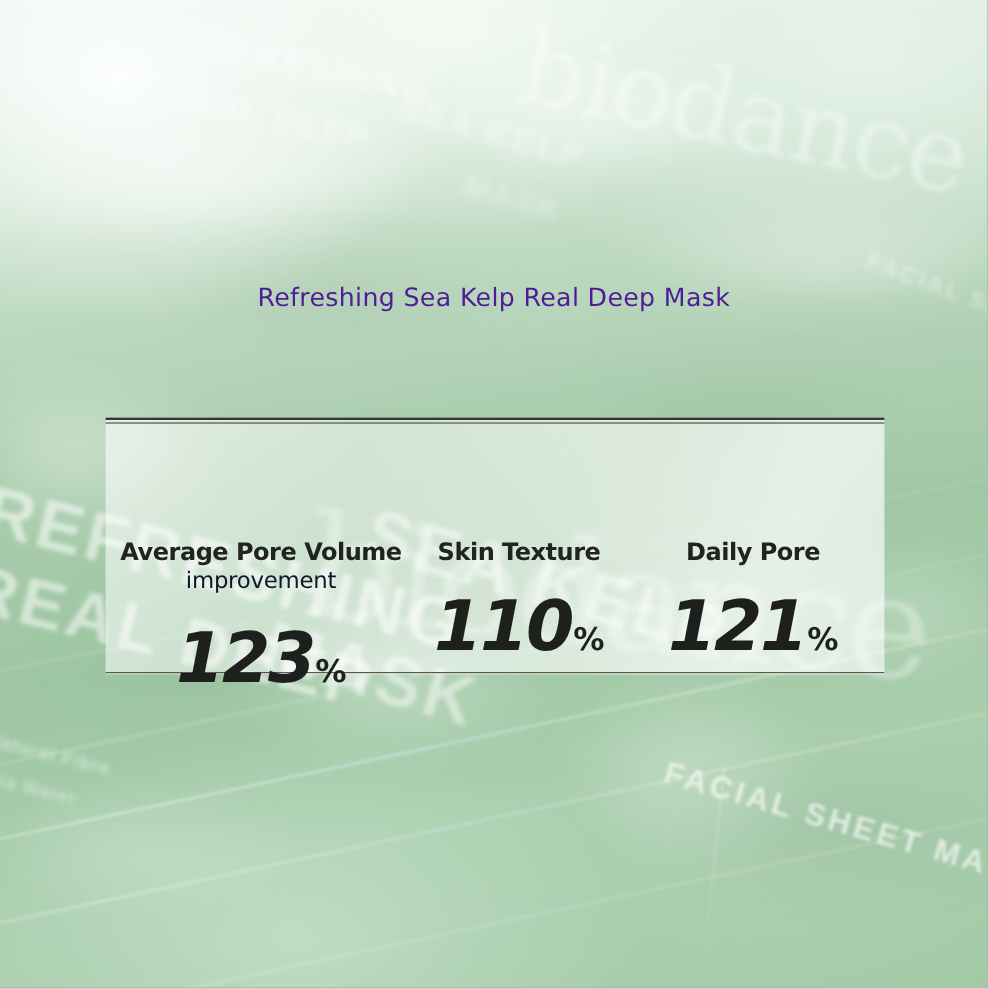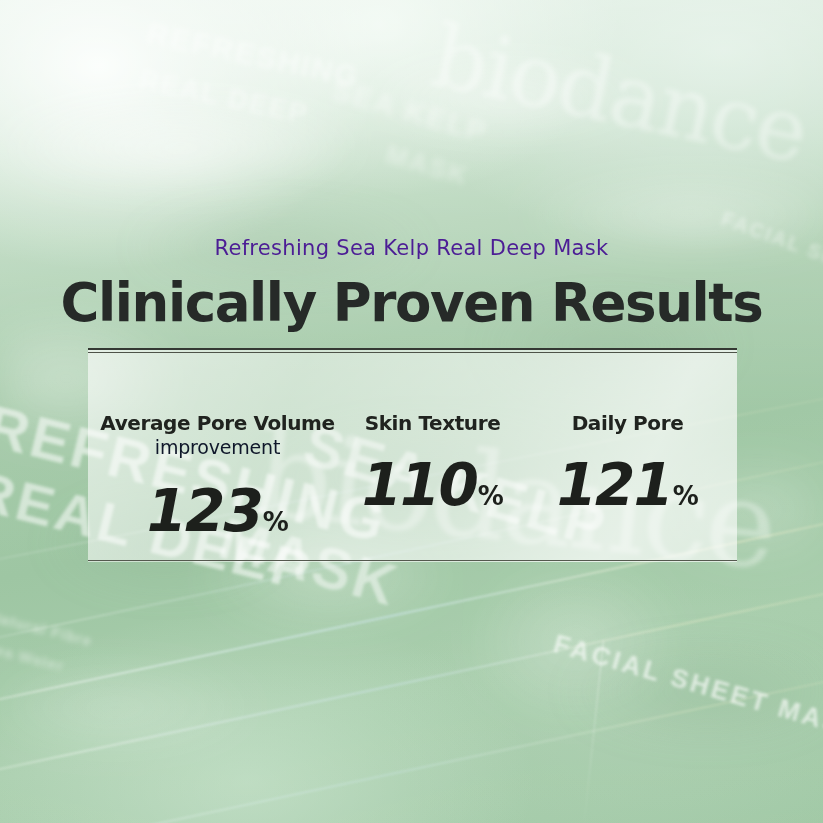--- a/index.html
+++ b/index.html
@@ -317,20 +317,21 @@
     height: 214px;
     display: flex;
     align-items: flex-start;
     justify-content: center;
   }
 
   .stat-col {
     flex: 0 0 auto;
     text-align: center;
     padding-top: 64px;
+    margin-top: 37px;
   }
   .stat-col.c1 { width: 240px; }
   .stat-col.c2 { width: 190px; text-align: center; }
   .stat-col.c3 { width: 200px; }
 
   .stat-title {
     font-family: "DejaVu Sans", sans-serif;
     font-size: 20px;
     font-weight: 700;
     letter-spacing: -0.4px;
@@ -405,21 +406,20 @@
     <div class="pouch-text pt-ingredients">Natural Fibre</div>
     <div class="pouch-text pt-ingredients2">Sea Water</div>
   </div>
 
   <div class="bg-layer bg-veil"></div>
 
   <div class="content">
 
     <div class="eyebrow">Refreshing Sea Kelp Real Deep Mask</div>
 
-    <div class="headline">Clinically Proven Results</div>
 
     <div class="stats-panel"></div>
     <div class="rule-top"></div>
     <div class="rule-bottom"></div>
 
     <div class="stats-row">
 
       <div class="stat-col c1">
         <div class="stat-title">Average Pore Volume</div>
         <div class="stat-sub">improvement</div>

